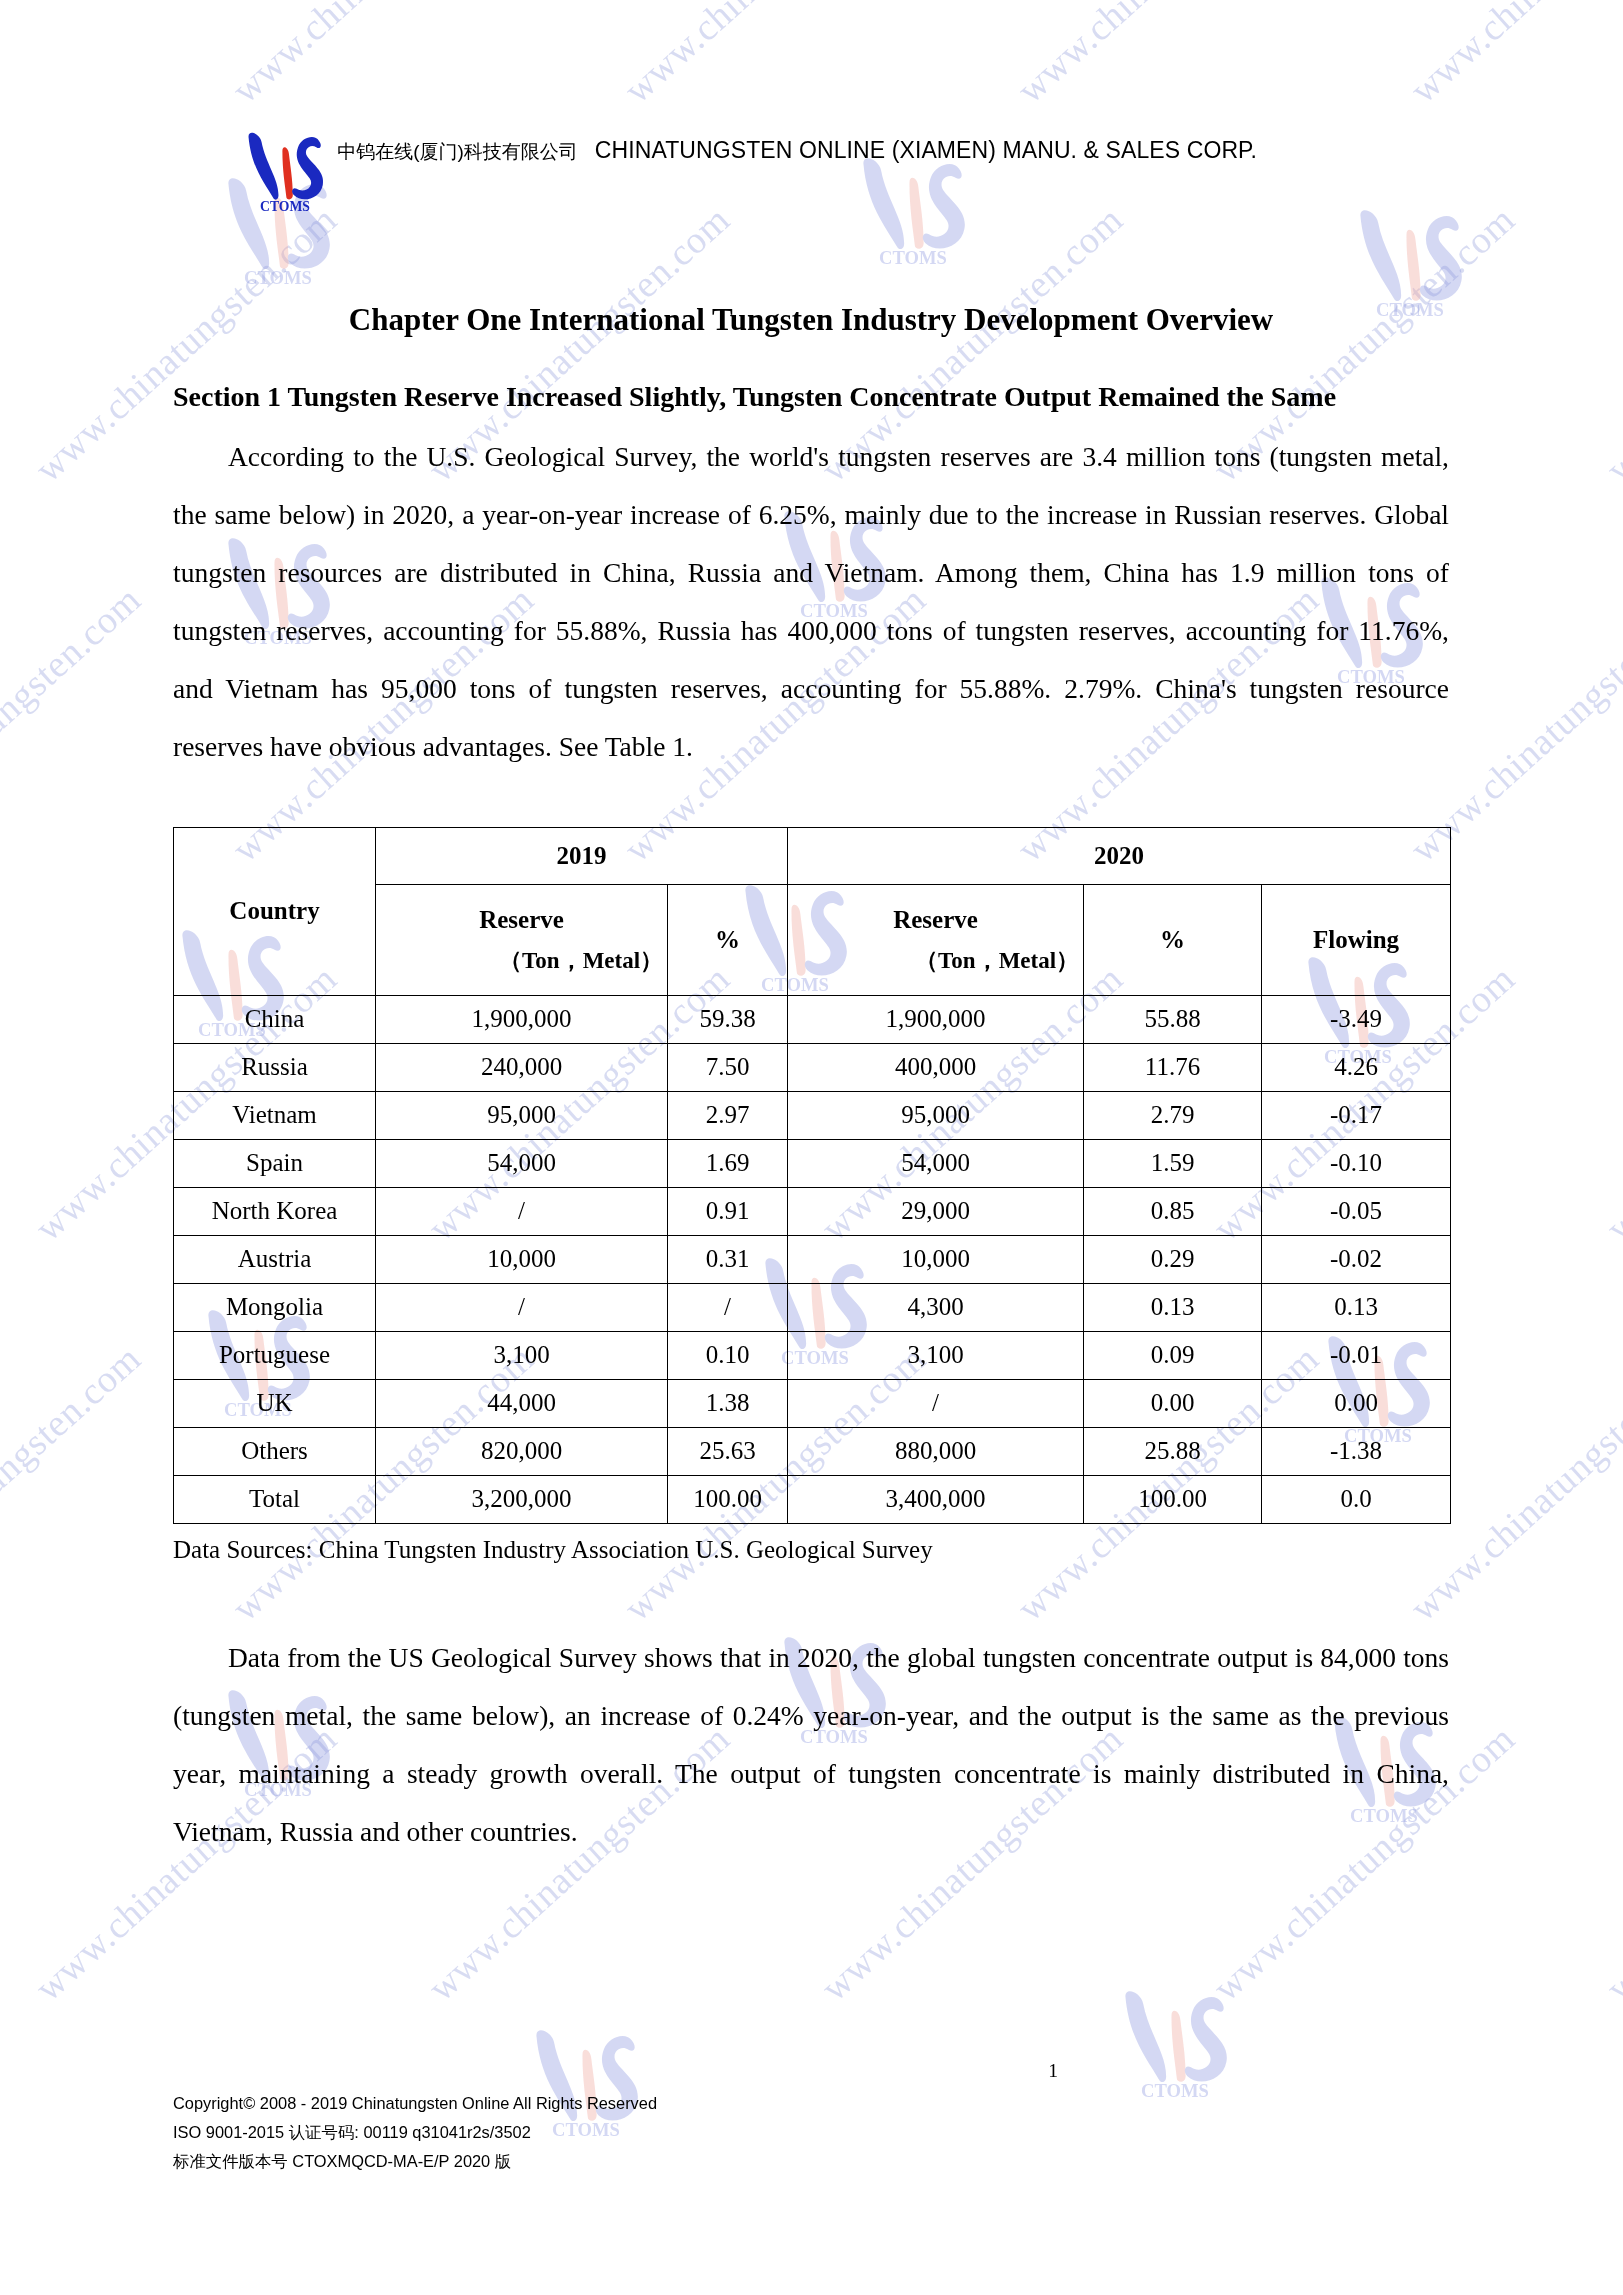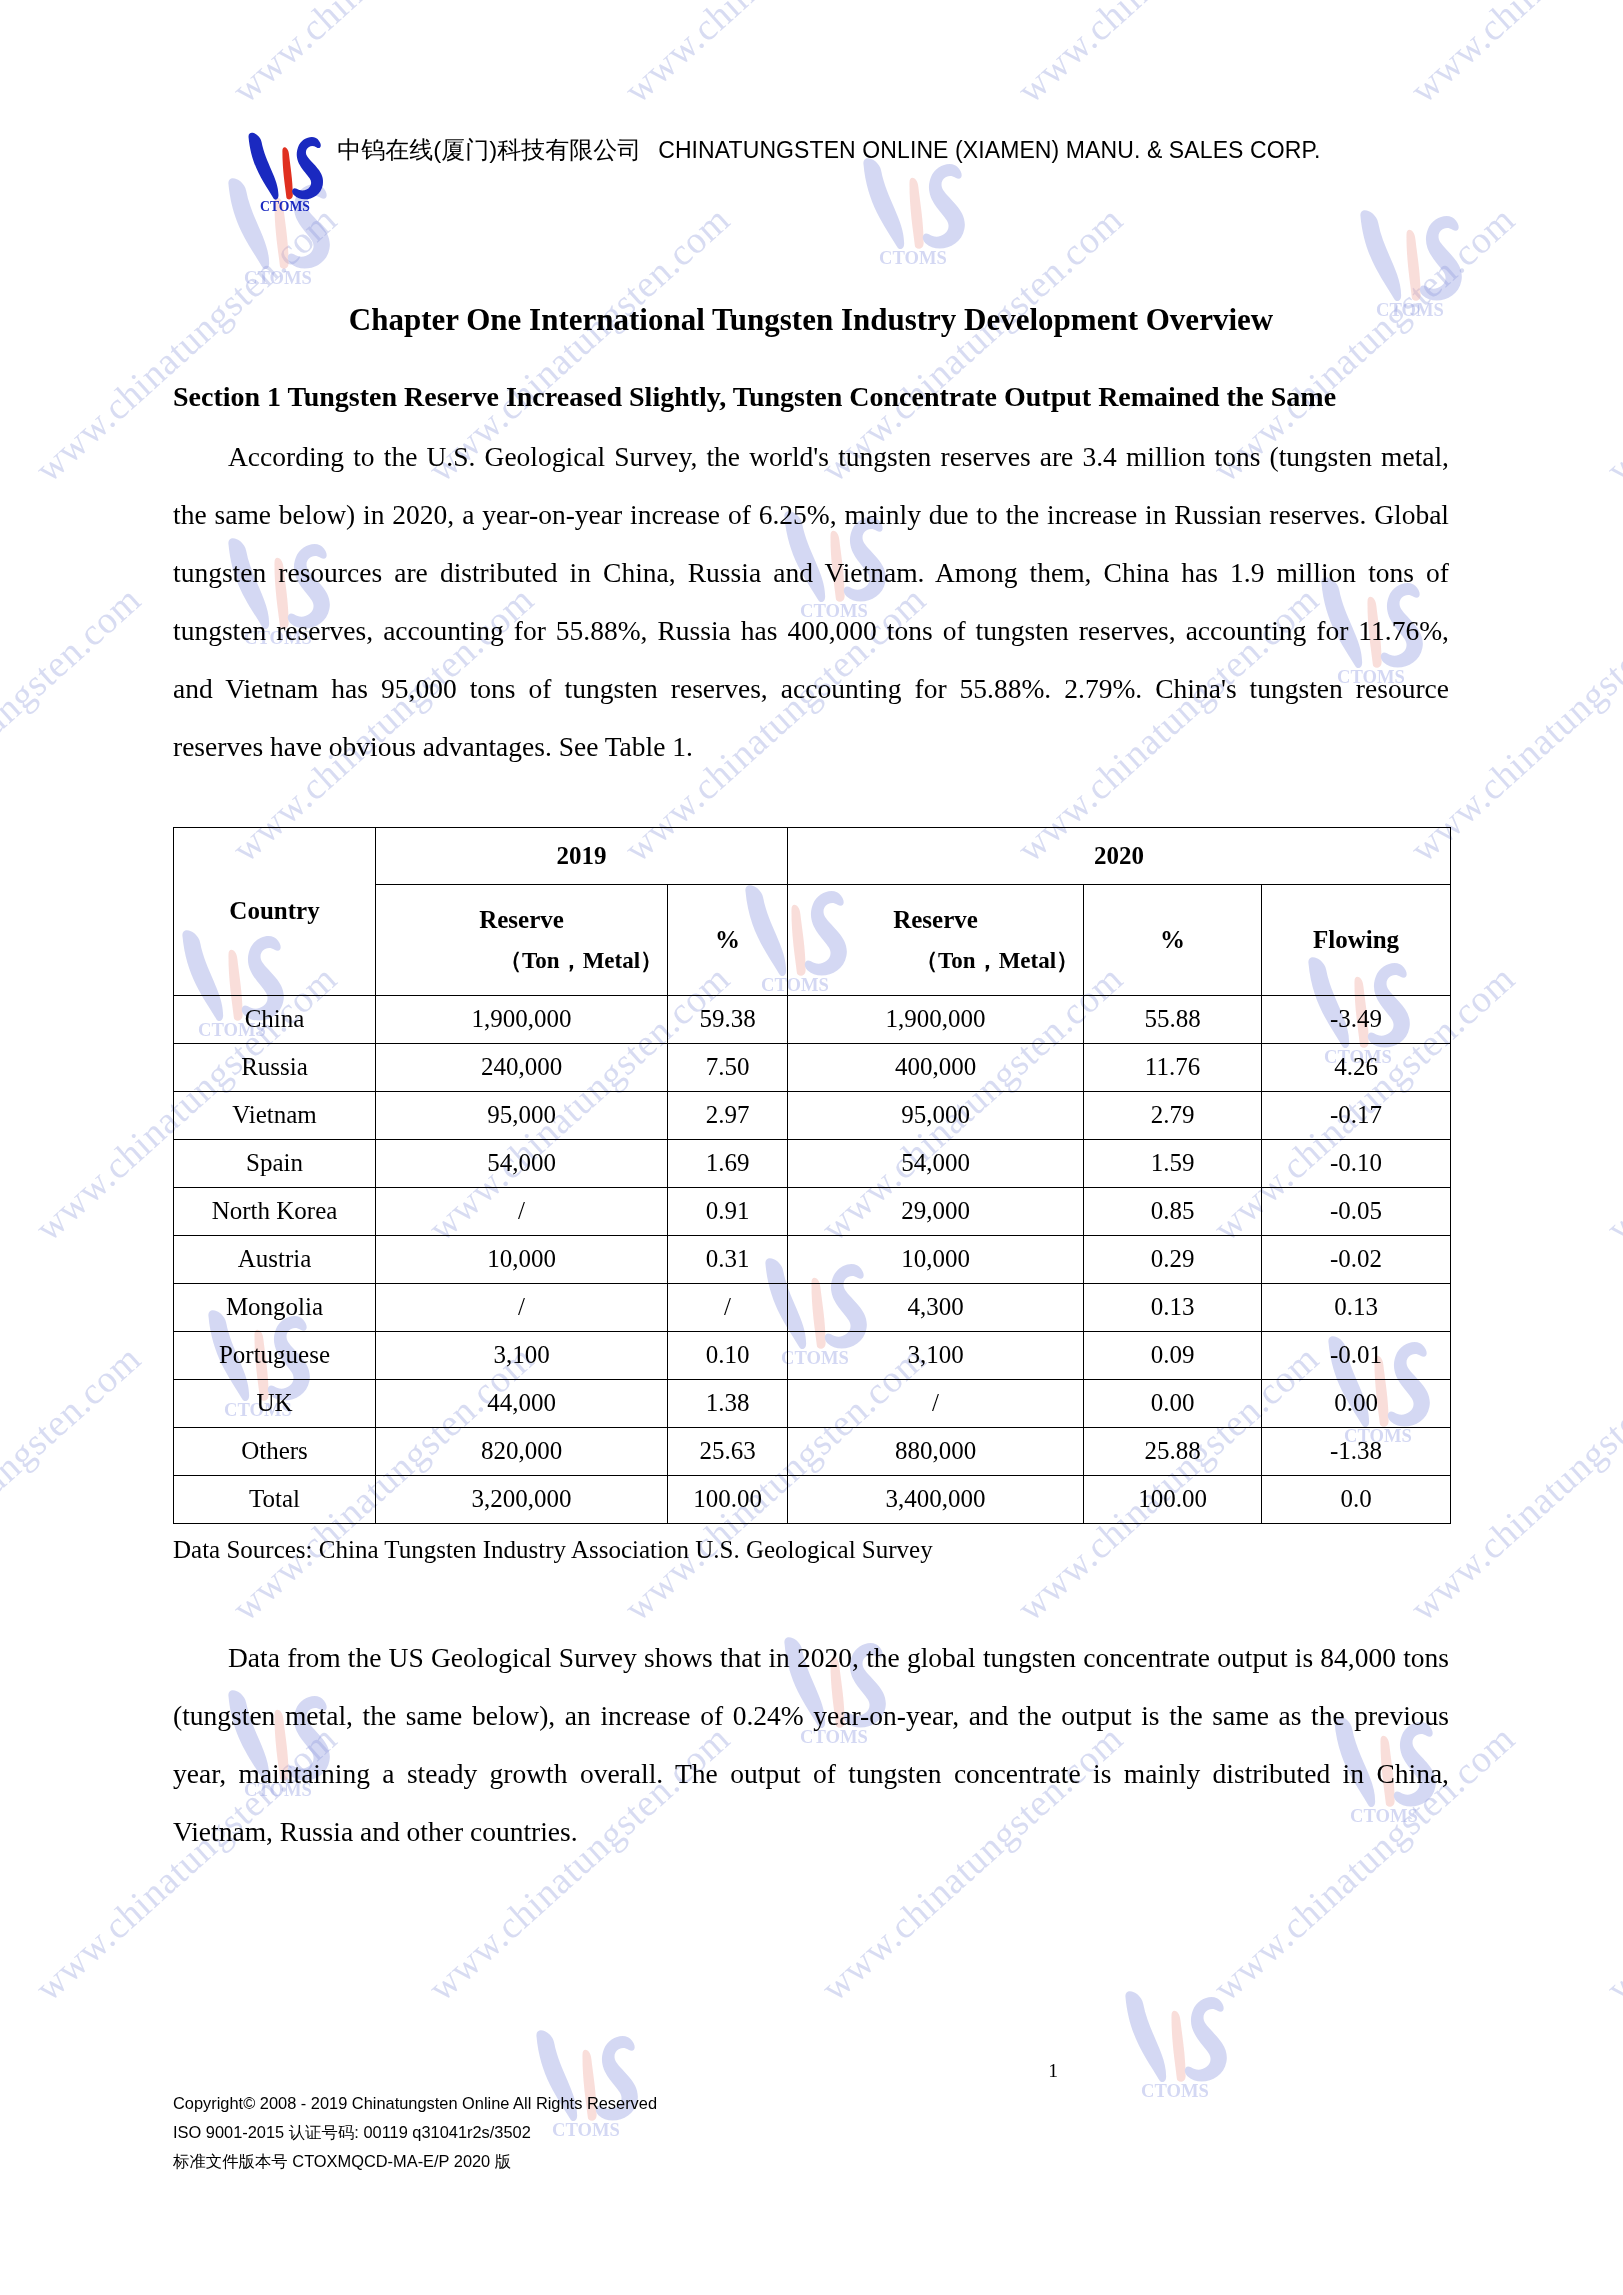--- a/index.html
+++ b/index.html
@@ -68,21 +68,21 @@
   .header-lines {
     padding-top: 9.2px;
   }
   .header-line {
     white-space: nowrap;
     font-family: "Liberation Sans", "DejaVu Sans", sans-serif;
     font-size: 24px;
     line-height: 38px;
     color: #000000;
   }
-  .header-line .cn { font-size: 24px; }
+  .header-line .cn { font-size: 19px; }
   .header-line .en { font-size: 23px; letter-spacing: 0.1px; }
   .header-link {
     color: #1a4fcd;
     text-decoration: underline;
     font-size: 23px;
   }
   .hdr-gap { display: inline-block; width: 17px; }
 
   
   .content {

